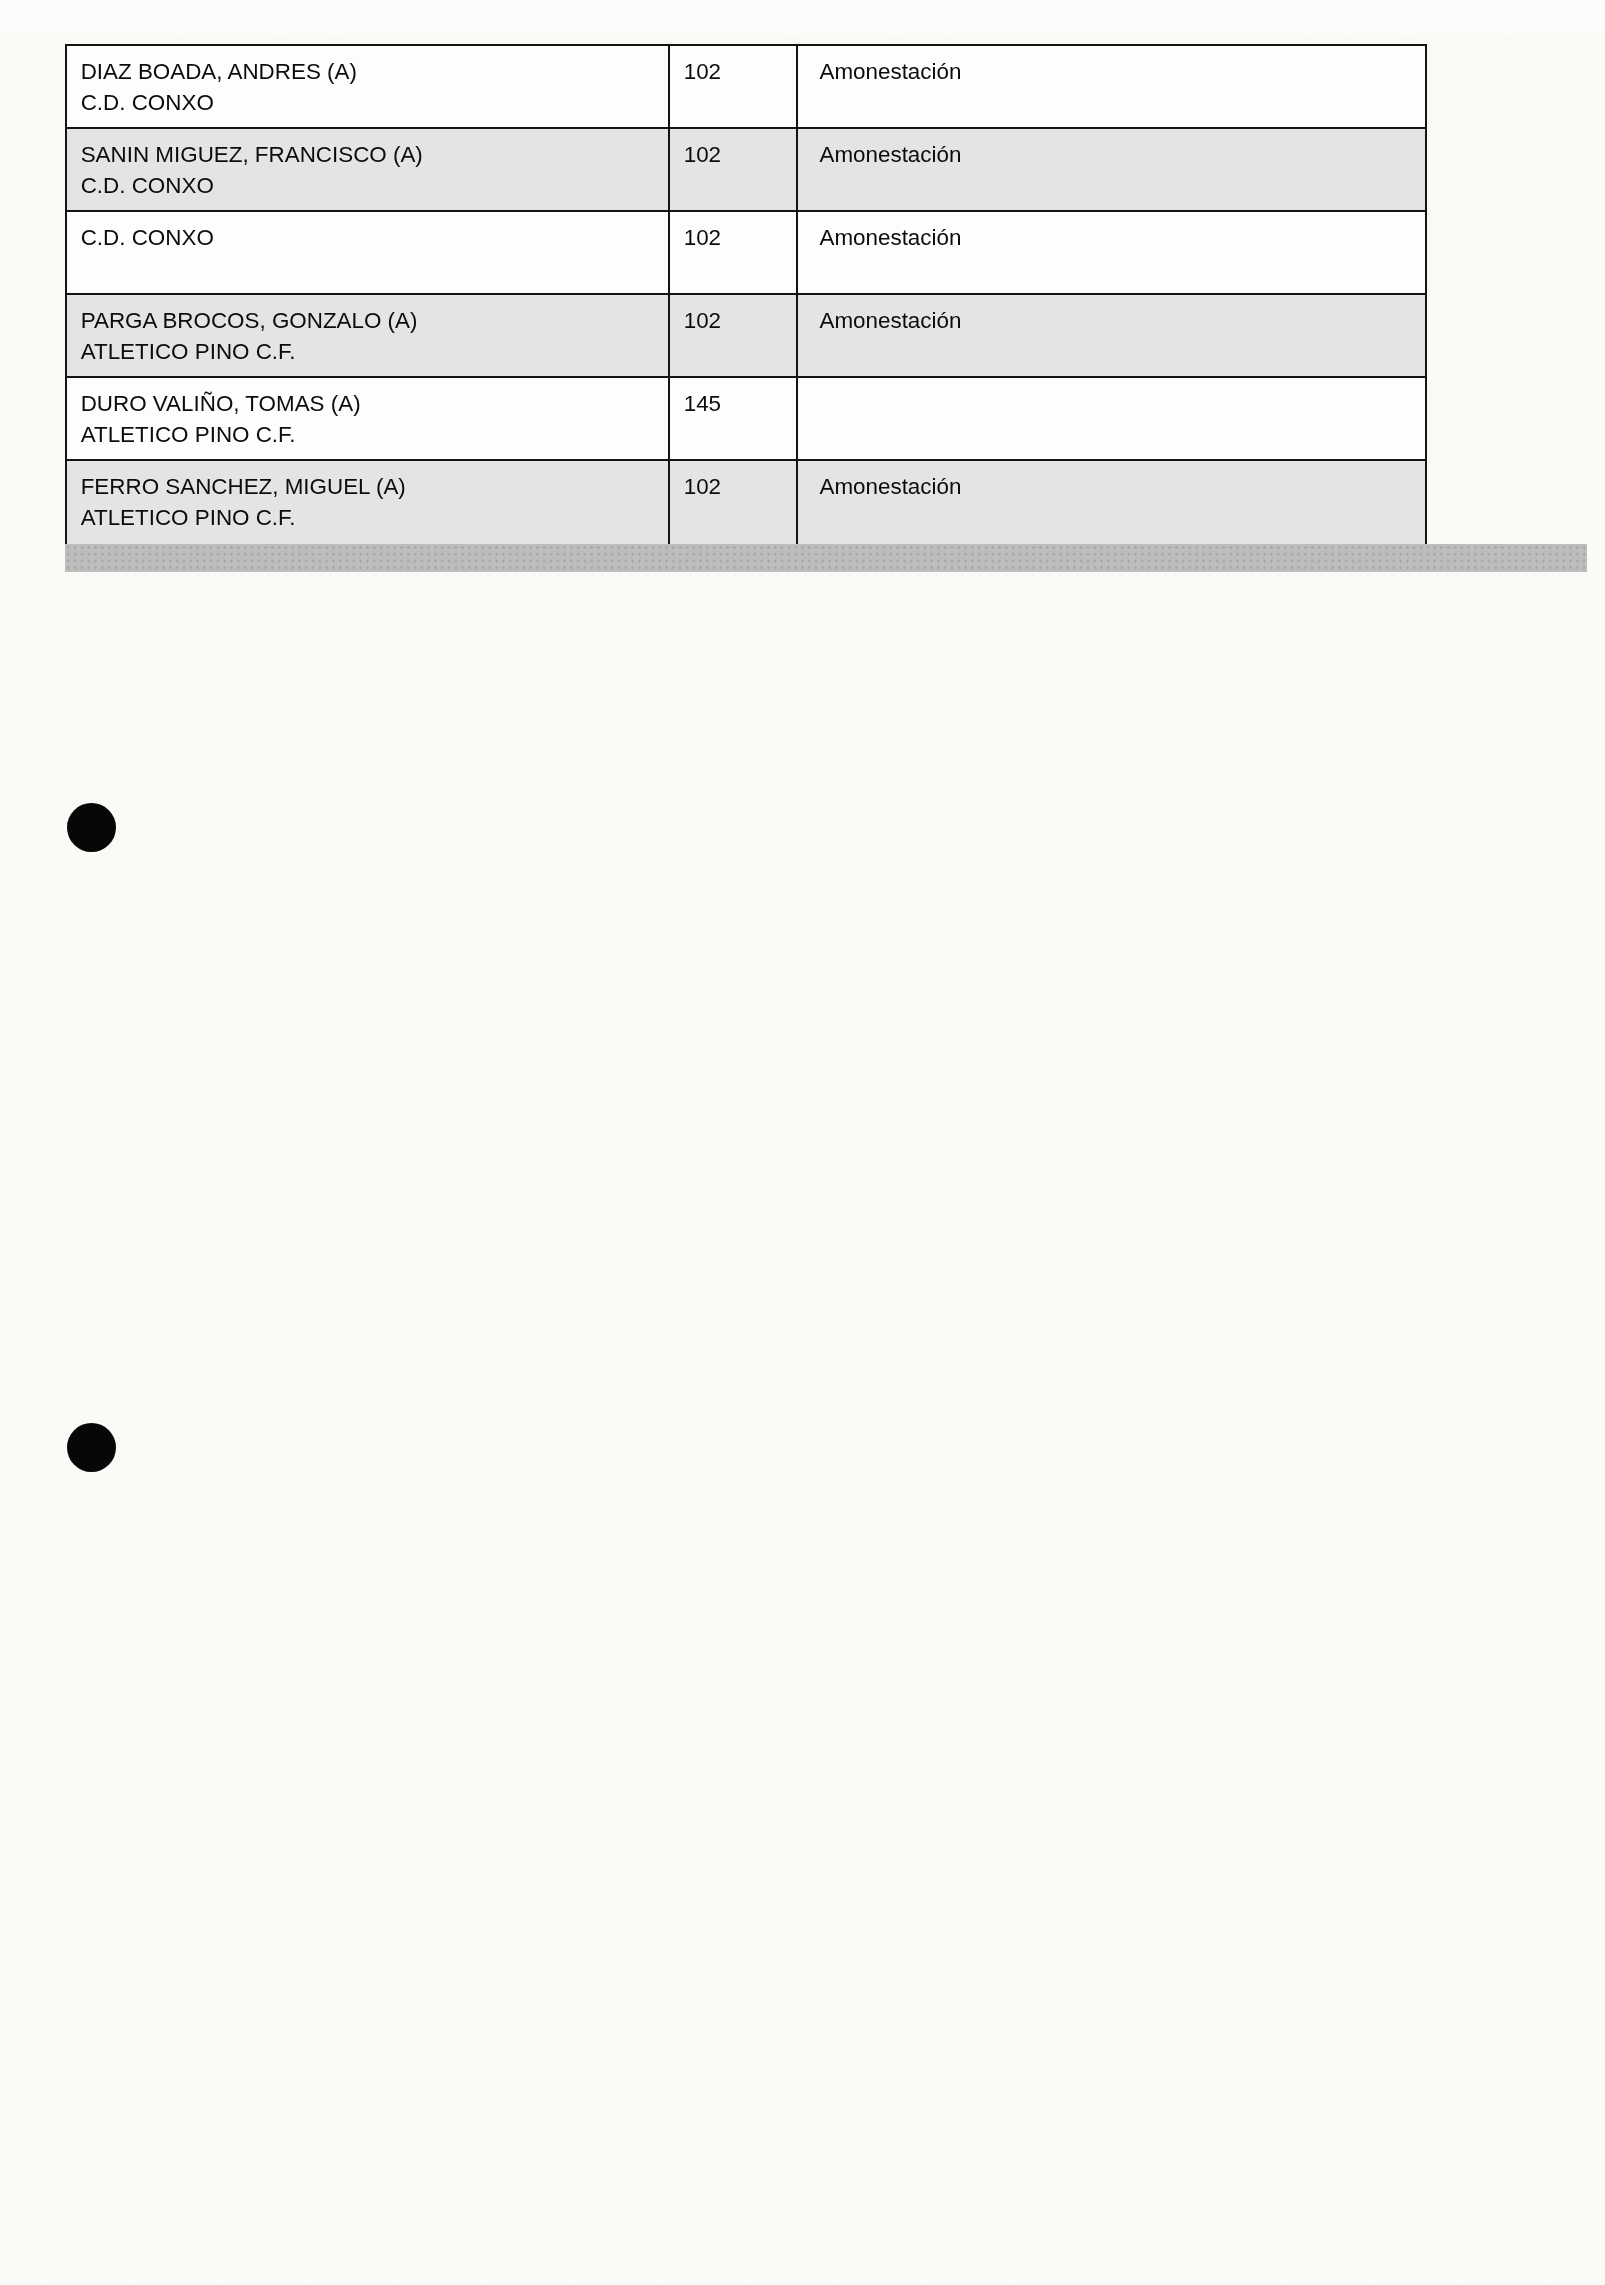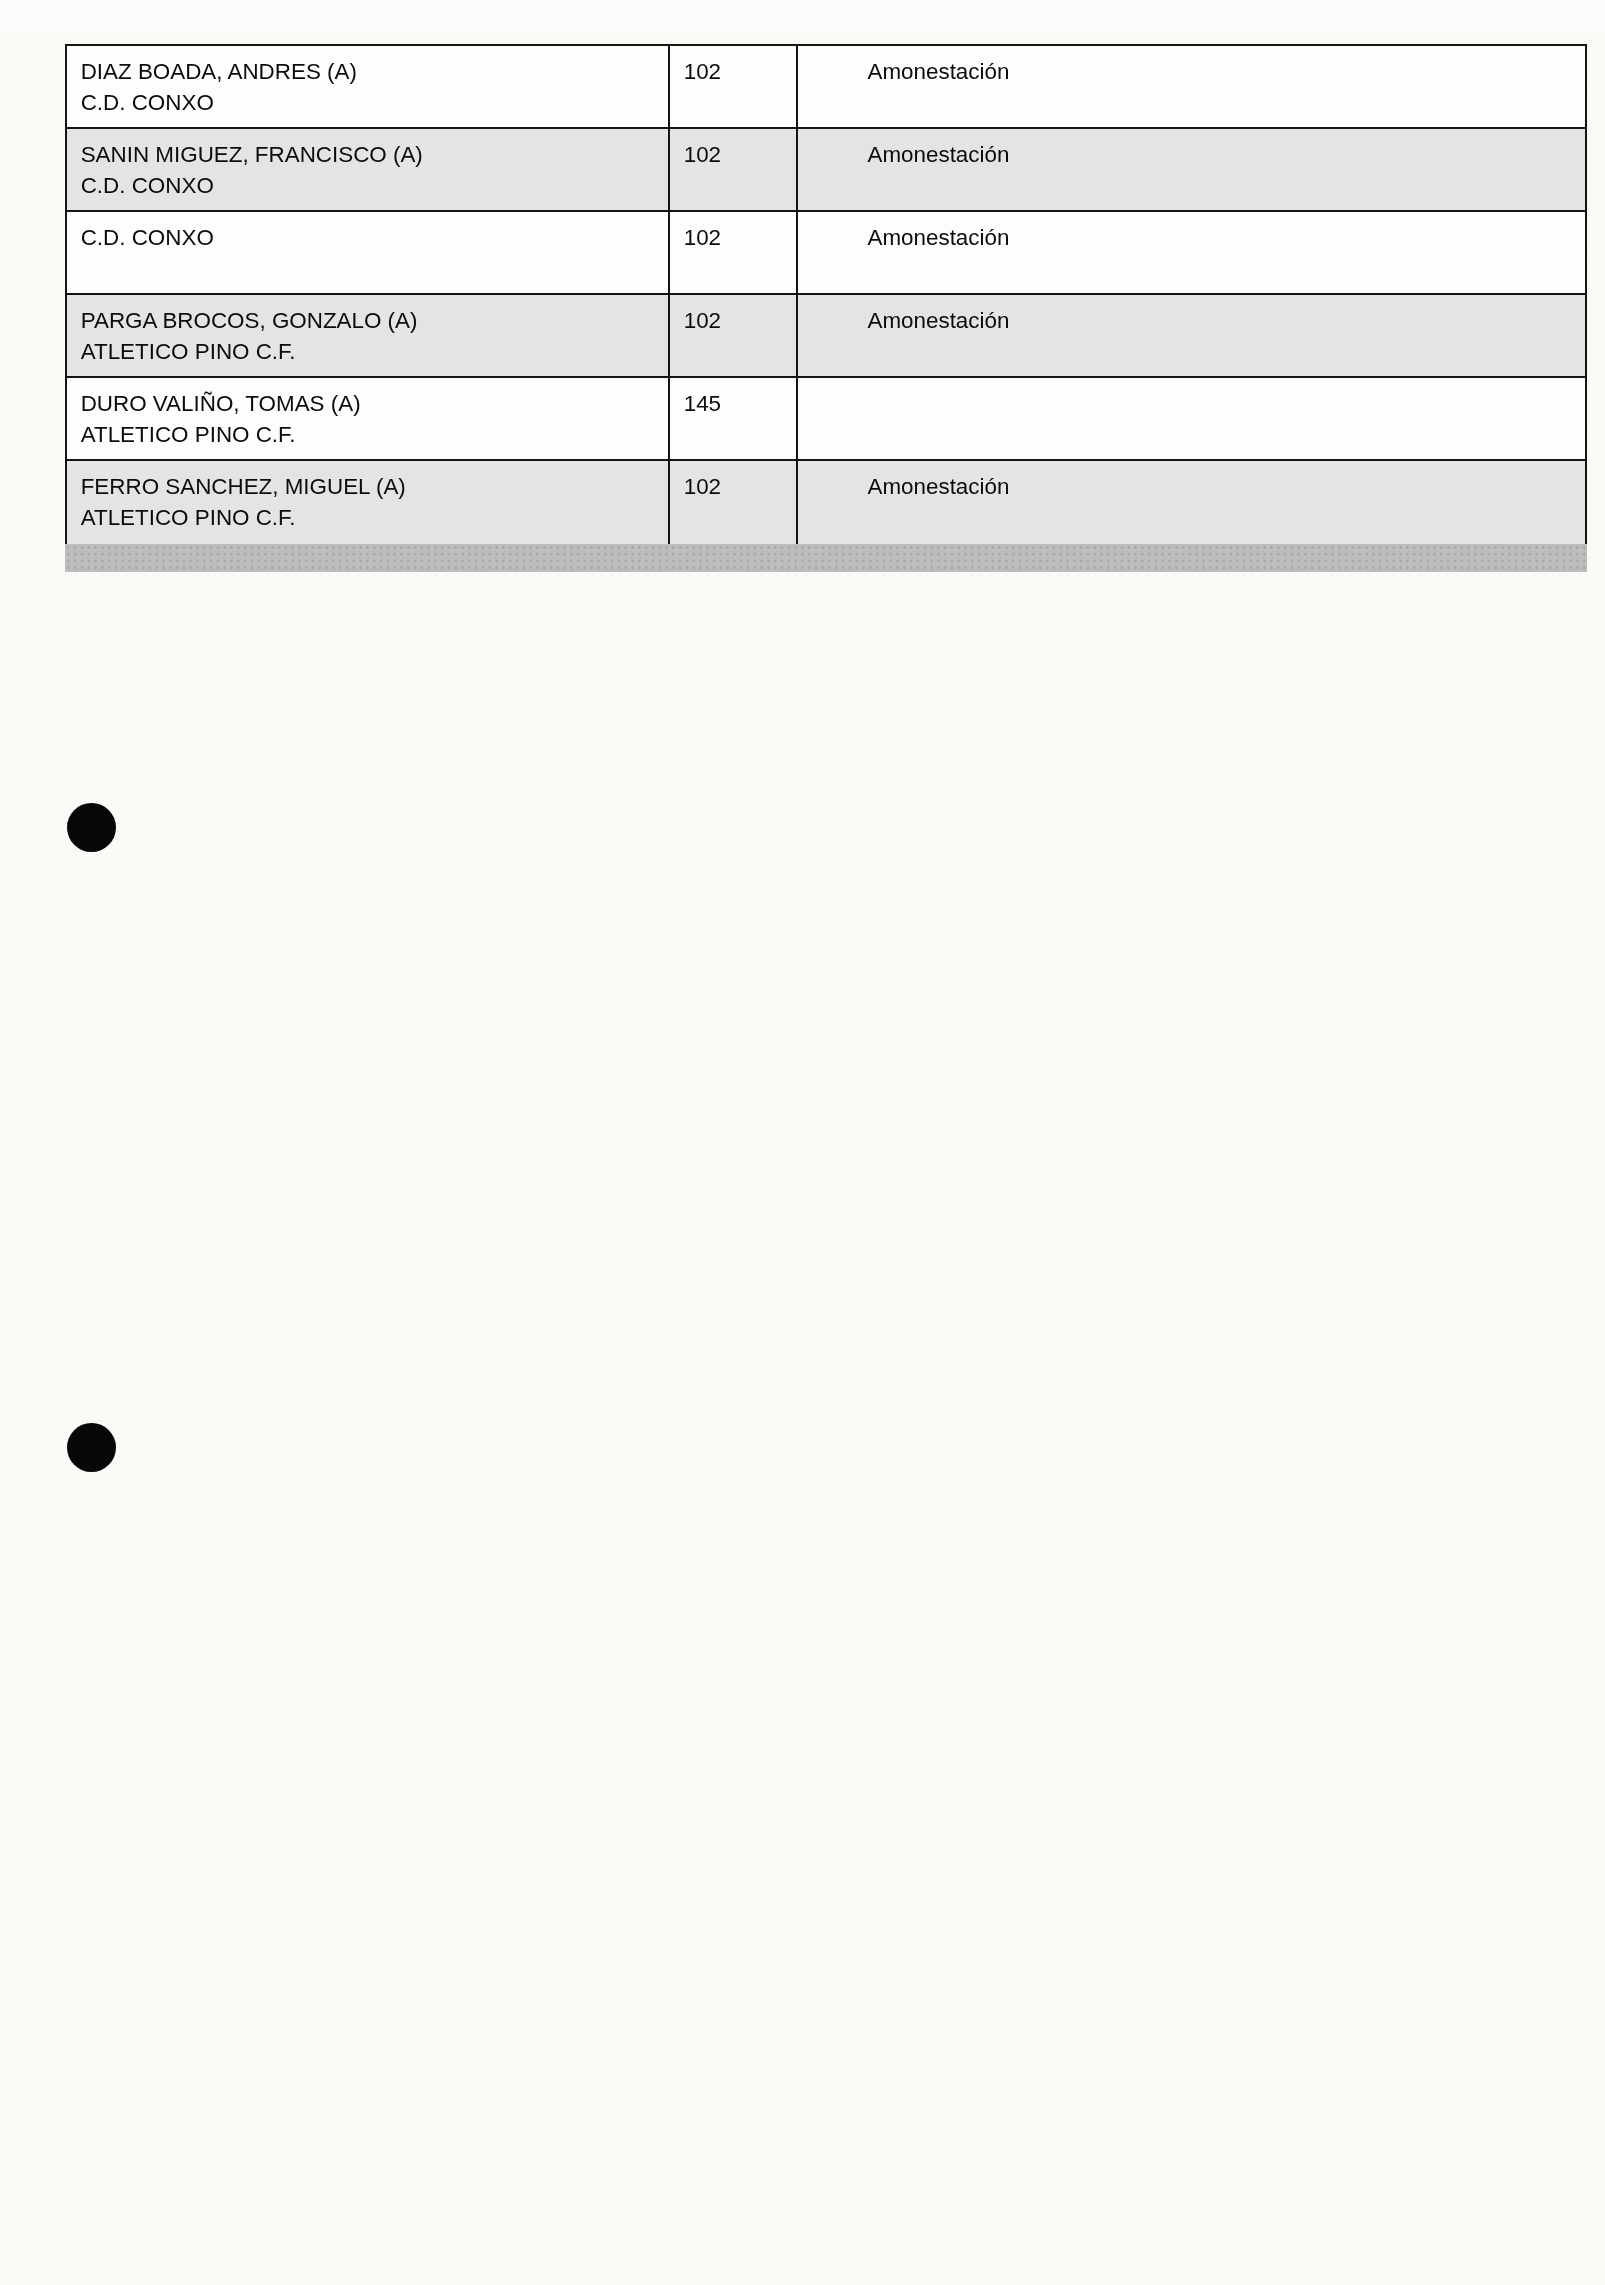--- a/index.html
+++ b/index.html
@@ -21,21 +21,21 @@
     font-family:"Liberation Sans","DejaVu Sans",sans-serif;
     color:var(--ink);
     overflow:hidden;
   }
   .scan-top-strip{
     position:absolute;left:0;top:0;width:100%;height:33px;
     background:#fcfcfa;
   }
   .sanctions-table{
     position:absolute;
-    left:65px;top:44px;width:1522px;
+    left:65px;top:44px;width:1362px;
     border:2.9px solid var(--border);
     background:var(--row-plain);
   }
   .row{
     display:flex;
     align-items:stretch;
     min-height:83px;
     border-bottom:2.9px solid var(--border);
     background:var(--row-plain);
   }
@@ -51,21 +51,20 @@
     border-right:2.9px solid var(--border);
   }
   .cell-article{
     width:128px;
     border-right:2.9px solid var(--border);
   }
   .cell-sanction{
     flex:1;
     padding-left:21.5px;
     padding-right:29px;
-    margin-left:48px;
   }
   .player-name,.player-club{white-space:nowrap;}
   .table-footer-bar{
     position:absolute;
     left:65px;top:544px;
     width:1522px;height:28px;
     background-color:var(--footer-bar);
     background-image:radial-gradient(#a2a2a2 1.2px, transparent 1.2px);
     background-size:6.8px 6.8px;
   }

